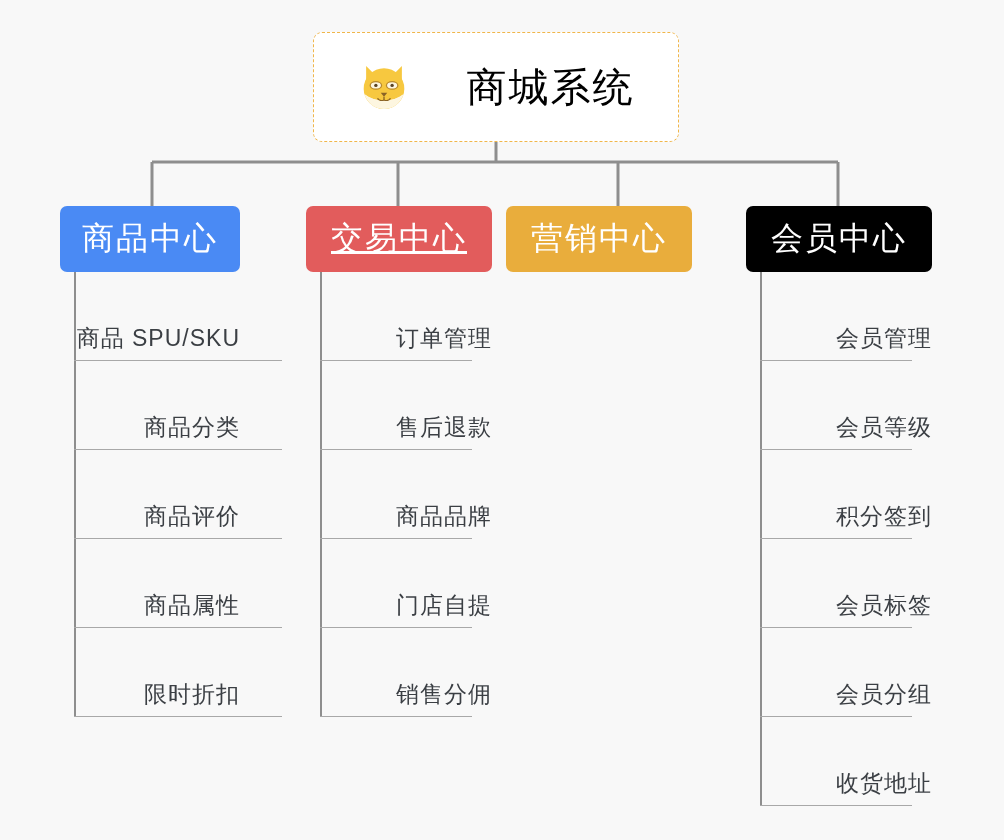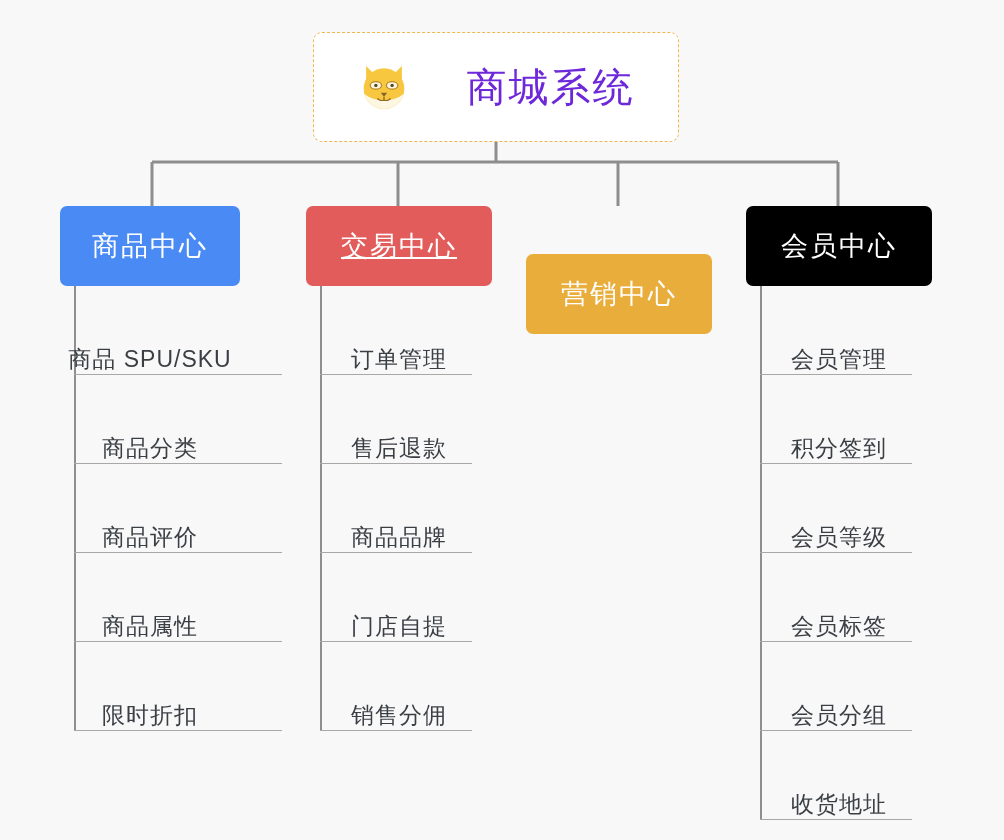--- a/index.html
+++ b/index.html
@@ -40,63 +40,64 @@
     background: #ffffff;
     border: 1px dashed #f0b64a;
     border-radius: 9px;
     display: flex;
     align-items: center;
     justify-content: center;
     gap: 14px;
   }
   .root-title {
     font-size: 40px;
-    color: #6d28d9;
+    color: #000000;
     letter-spacing: 2px;
     line-height: 1;
     white-space: nowrap;
     margin-left: 43px;
   }
   .dog-icon {
     width: 52px;
     height: 52px;
     display: block;
     flex: 0 0 auto;
   }
 
   
   .column {
     position: absolute;
     top: 206px;
   }
   .cat-box {
     box-sizing: border-box;
-    height: 80px;
+    height: 66px;
     border-radius: 7px;
     display: flex;
     align-items: center;
     justify-content: center;
     color: #ffffff;
-    font-size: 27px;
+    font-size: 32px;
     letter-spacing: 2px;
     white-space: nowrap;
   }
 
   
   .leaf-list {
     position: relative;
     margin-top: 0;
   }
   .leaf-item {
     position: relative;
     height: 89px;
     box-sizing: border-box;
     display: flex;
     align-items: flex-end;
-    justify-content: center;
+    justify-content: flex-end;
+    padding-bottom: 7px;
   }
   .leaf-label {
     font-size: 23px;
     color: #3b3f44;
     letter-spacing: 1px;
     white-space: nowrap;
     position: relative;
     z-index: 2;
   }
   
@@ -196,40 +197,40 @@
             <span class="leaf-label" data-name="leaf-item-label">商品品牌</span>
           </div>
           <div class="leaf-item" data-name="leaf-item" style="--uw: 152px;">
             <span class="leaf-label" data-name="leaf-item-label">门店自提</span>
           </div>
           <div class="leaf-item" data-name="leaf-item" style="--uw: 152px;">
             <span class="leaf-label" data-name="leaf-item-label">销售分佣</span>
           </div>
         </div>
       </div>
-      <div class="column" data-name="column-marketing-center" style="left: 526px; width: 186px; margin-top: 48px;">
+      <div class="column" data-name="column-marketing-center" style="left: 506px; width: 186px;">
         <div class="cat-box" data-name="category-box-marketing-center" style="background: rgb(233, 173, 60); width: 186px;">
           <span data-name="category-label">营销中心</span>
         </div>
       </div>
       <div class="column" data-name="column-member-center" style="left: 746px; width: 186px;">
         <div class="cat-box" data-name="category-box-member-center" style="background: #000000; width: 186px;">
           <span data-name="category-label">会员中心</span>
         </div>
         <div class="leaf-list" data-name="leaf-list-member-center">
           <div class="leaf-item" data-name="leaf-item" style="--uw: 152px;">
             <span class="leaf-label" data-name="leaf-item-label">会员管理</span>
           </div>
           <div class="leaf-item" data-name="leaf-item" style="--uw: 152px;">
+            <span class="leaf-label" data-name="leaf-item-label">会员等级</span>
+          </div>
+          <div class="leaf-item" data-name="leaf-item" style="--uw: 152px;">
             <span class="leaf-label" data-name="leaf-item-label">积分签到</span>
           </div>
           <div class="leaf-item" data-name="leaf-item" style="--uw: 152px;">
-            <span class="leaf-label" data-name="leaf-item-label">会员等级</span>
-          </div>
-          <div class="leaf-item" data-name="leaf-item" style="--uw: 152px;">
             <span class="leaf-label" data-name="leaf-item-label">会员标签</span>
           </div>
           <div class="leaf-item" data-name="leaf-item" style="--uw: 152px;">
             <span class="leaf-label" data-name="leaf-item-label">会员分组</span>
           </div>
           <div class="leaf-item" data-name="leaf-item" style="--uw: 152px;">
             <span class="leaf-label" data-name="leaf-item-label">收货地址</span>
           </div>
         </div>
       </div>

